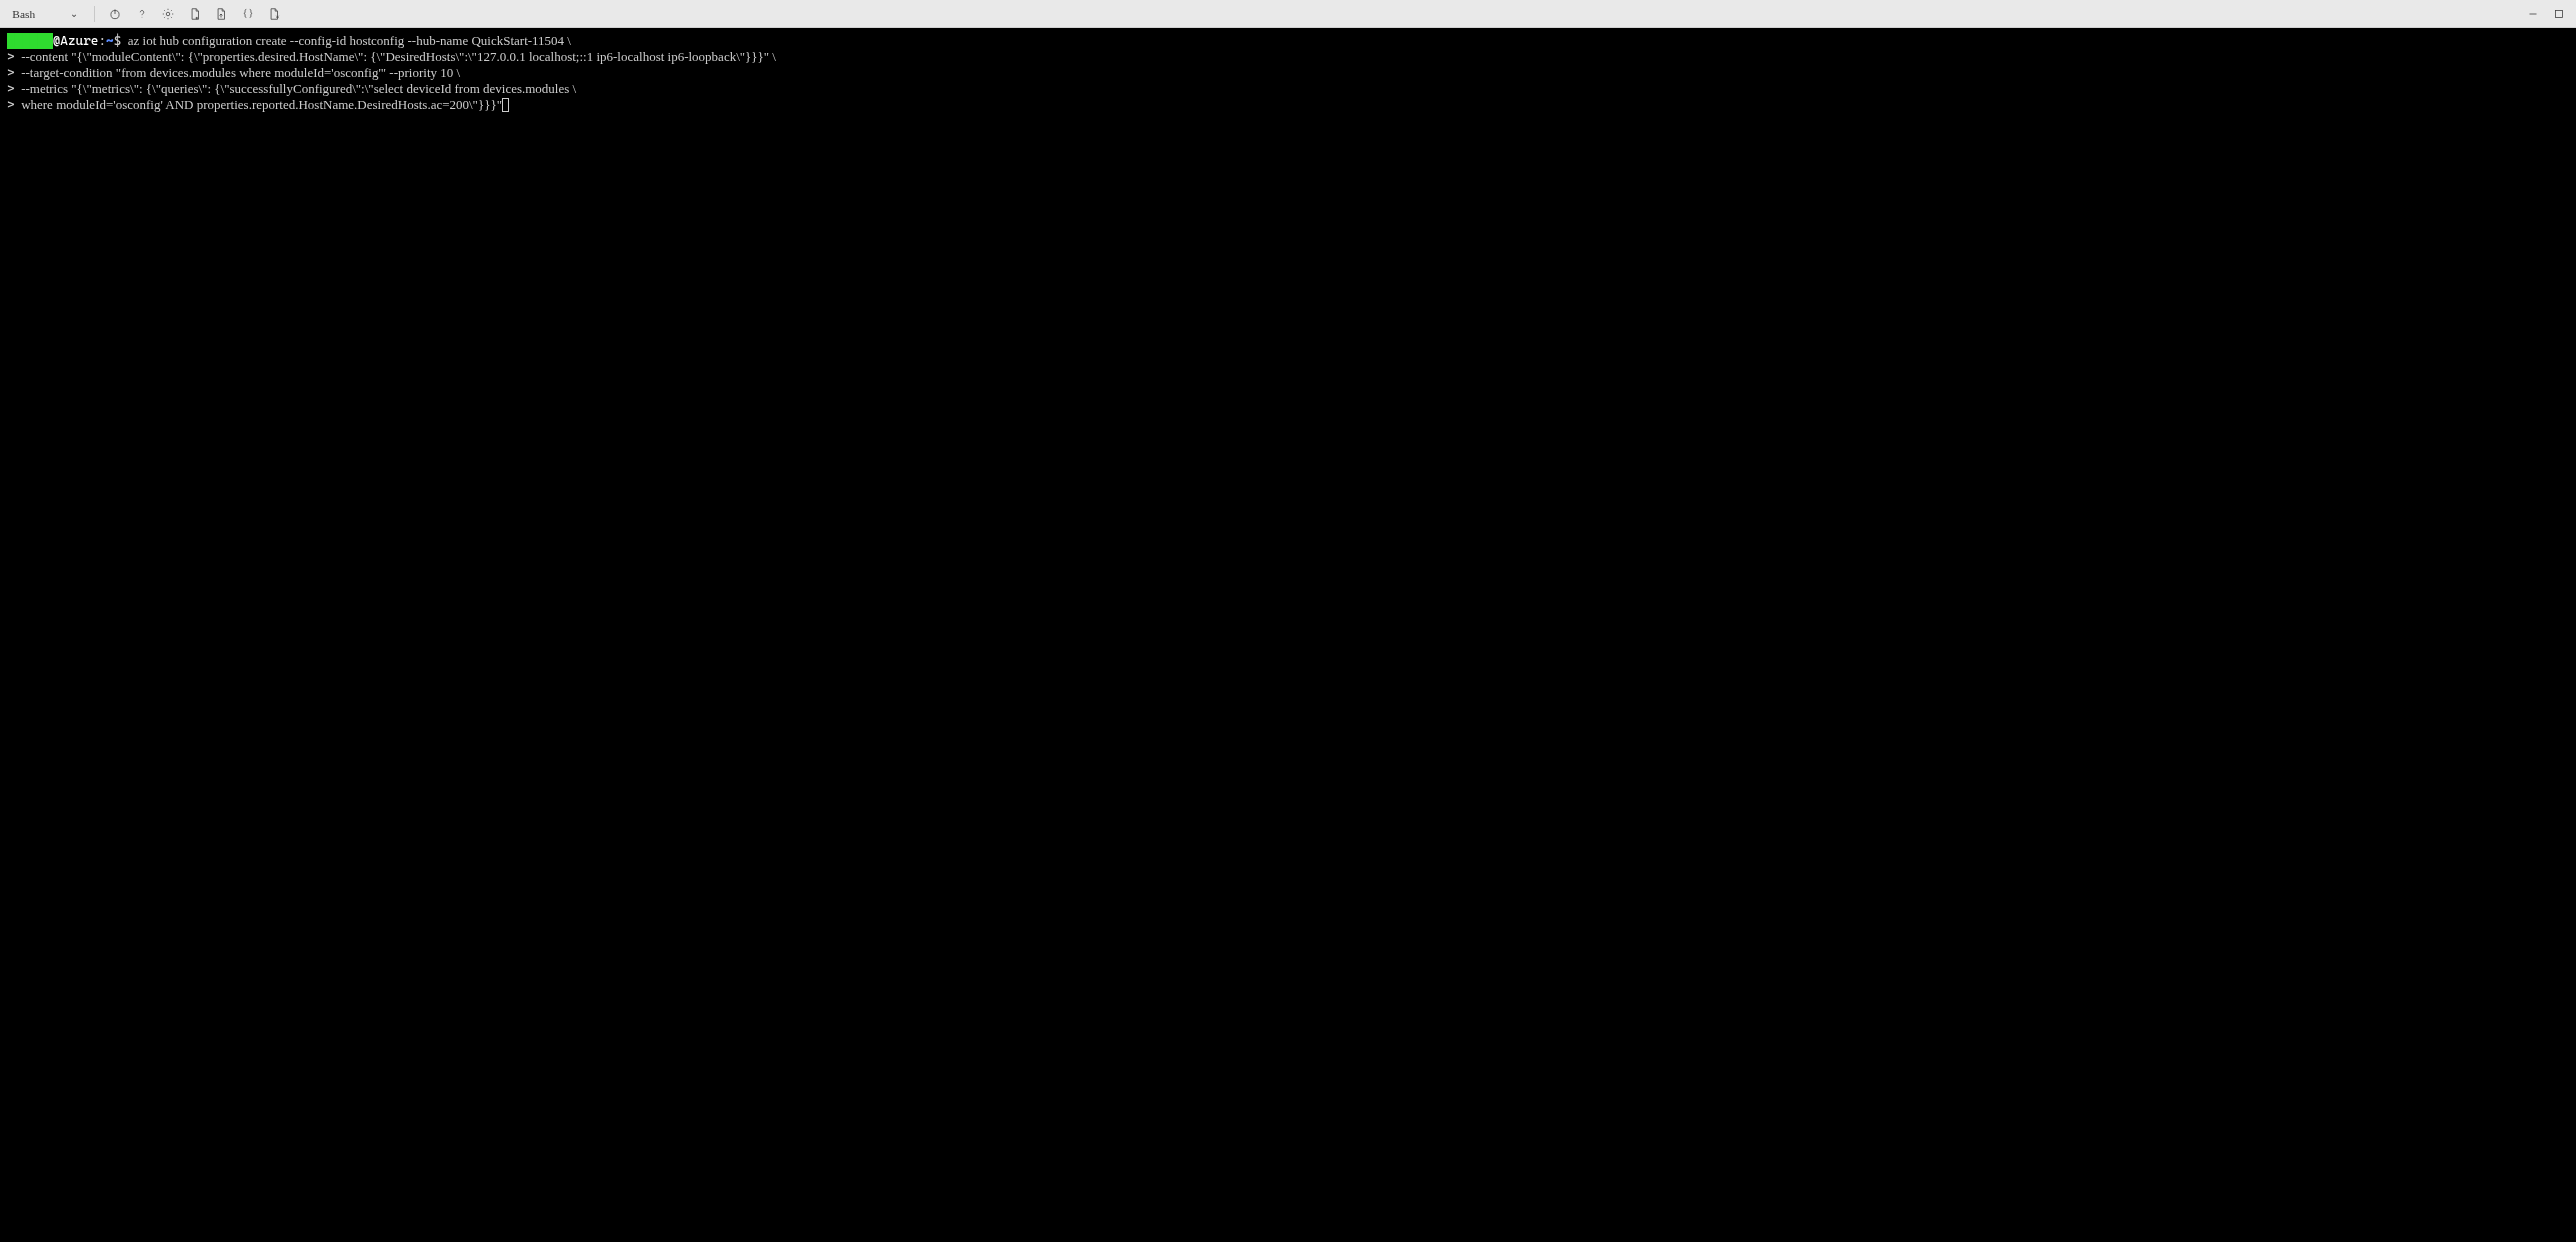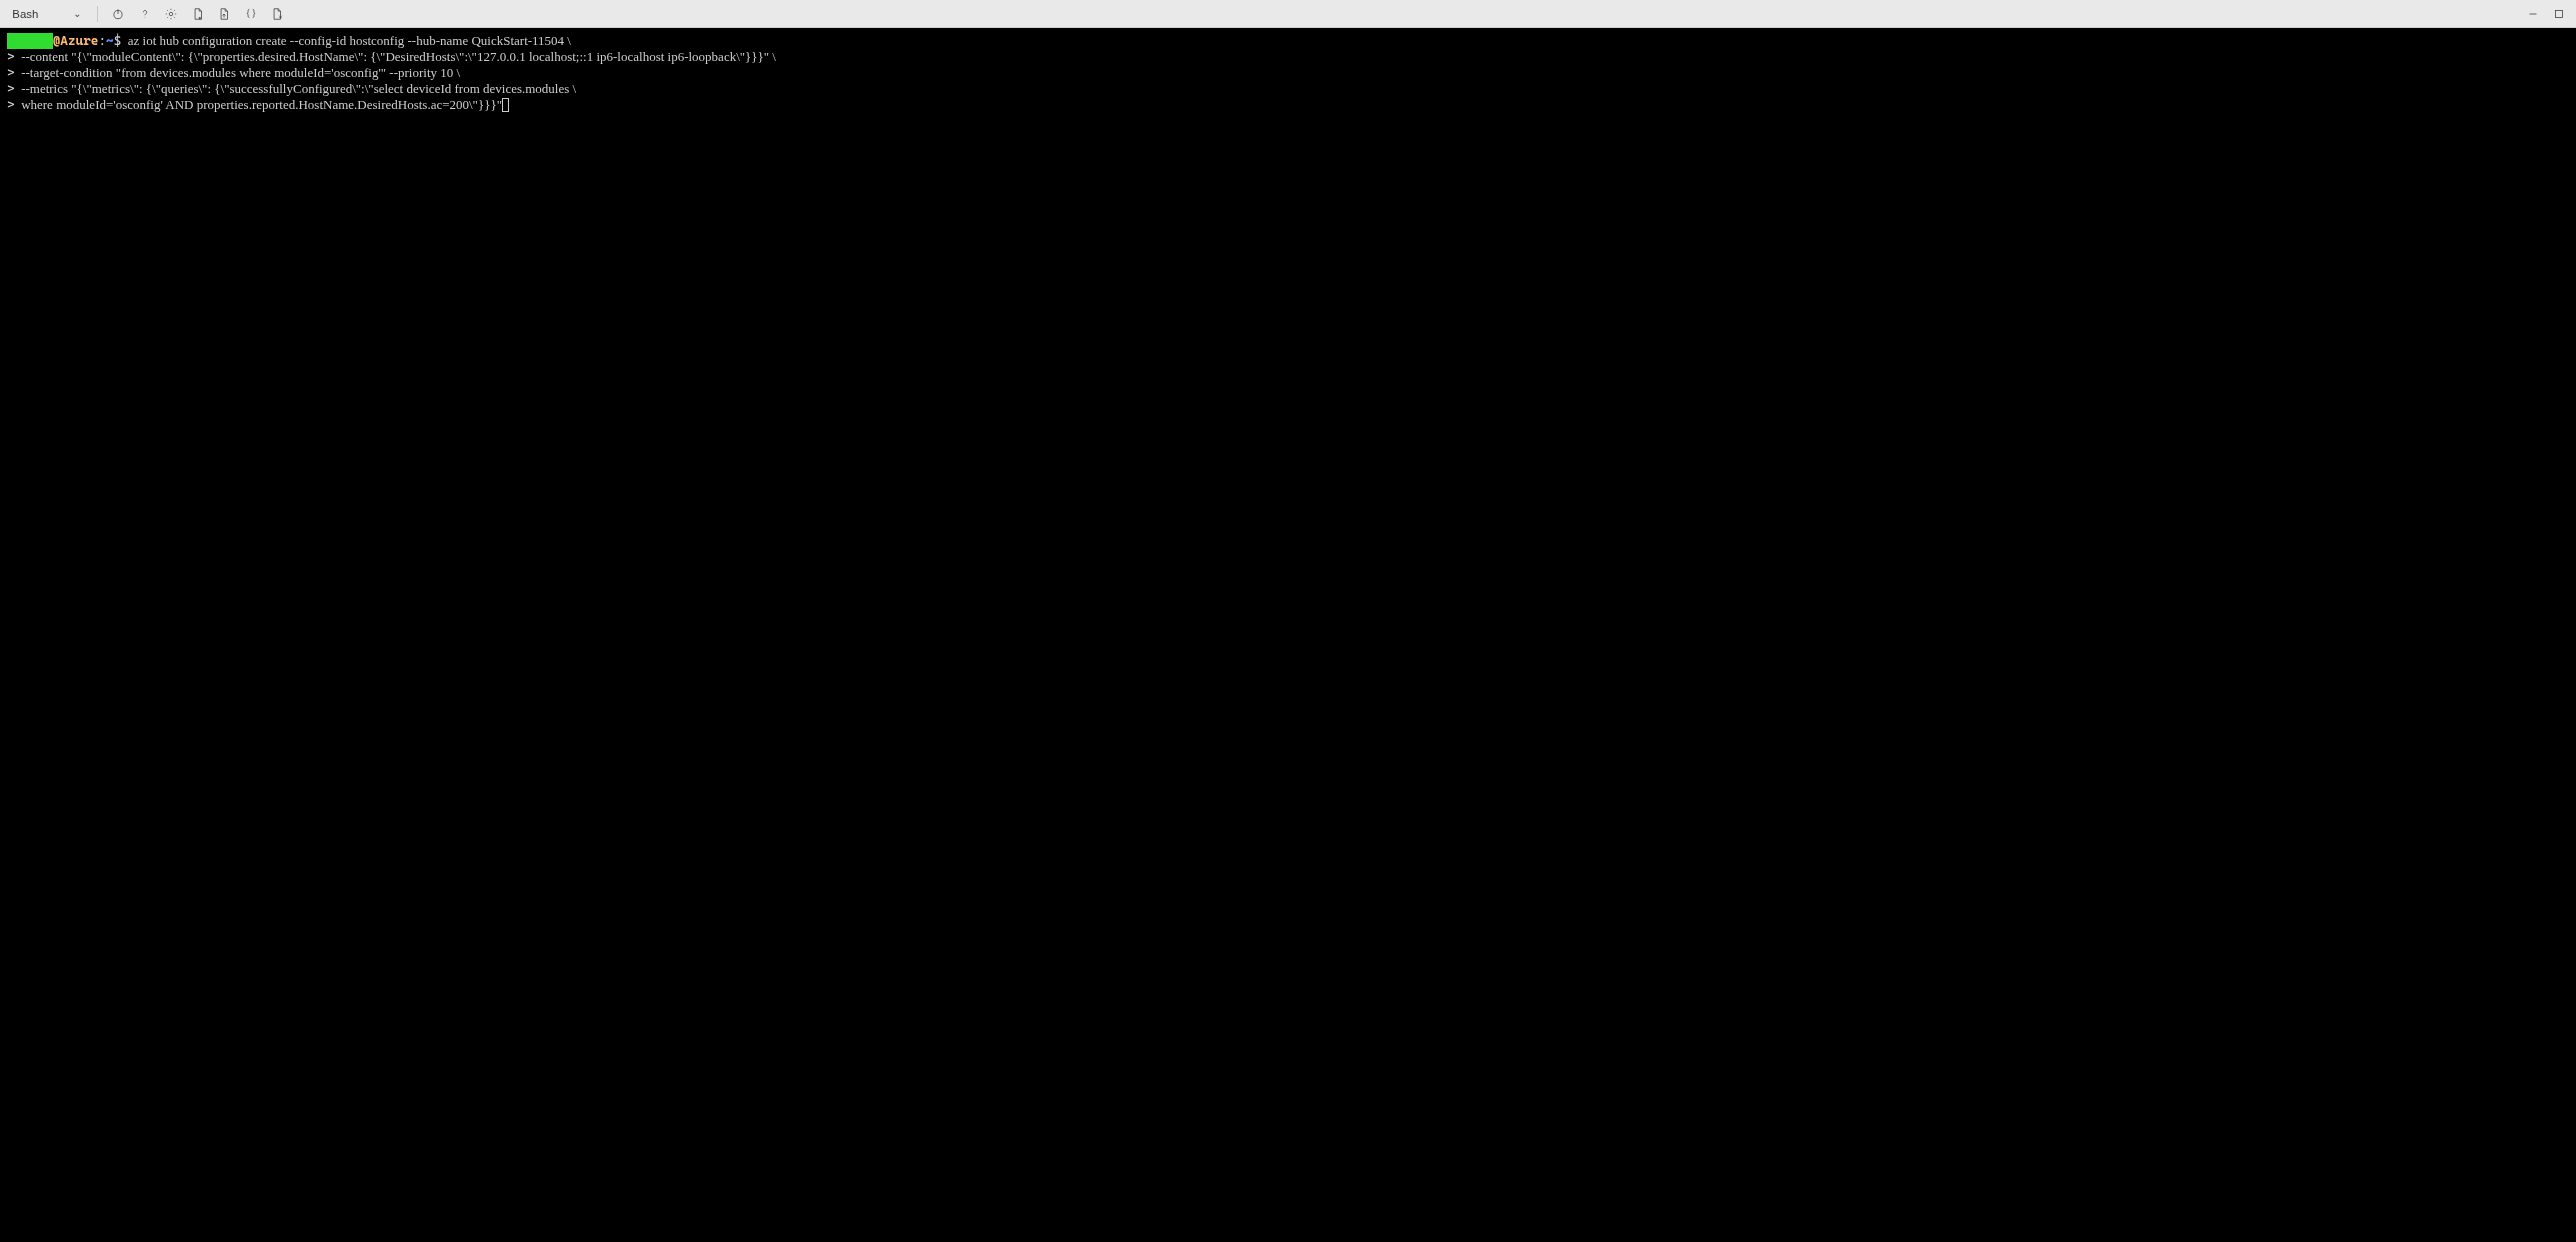--- a/index.html
+++ b/index.html
@@ -17,20 +17,21 @@
     color: #333;
     border-bottom: 0.9px solid #d0d0d0;
   }
   .shell-select {
     display: flex;
     align-items: center;
     gap: 35px;
     padding: 1.8px 7px;
     cursor: pointer;
     font-size: 11.4px;
+    font-family: Liberation Serif, serif;
   }
   .shell-select .chev { font-size: 9.7px; color: #555; }
   .divider {
     width: 0.9px;
     height: 16px;
     background: #c8c8c8;
     margin: 0 5.3px;
   }
   .tool-btn {
     width: 23px;
@@ -51,21 +52,21 @@
     background: #000;
     color: #ccc;
     font-family: "Cascadia Mono", Consolas, "Courier New", monospace;
     font-size: 13px;
     line-height: 1.22;
     padding: 5.3px 7px 7px 7px;
     white-space: pre;
     overflow: hidden;
   }
   .line { white-space: pre; }
-  .prompt-host { color: #fdba74; font-weight: bold; text-align: center; }
+  .prompt-host { color: #ffffff; font-weight: normal; text-align: center; }
   .prompt-sep { color: #ccc; }
   .prompt-path { color: #5b8cff; font-weight: bold; }
   .cont-marker { color: #ccc; }
   .cmd { color: #ccc; font-family: Liberation Serif, serif; }
   .cursor {
     display: inline-block;
     width: 7px;
     height: 14px;
     border: 0.9px solid #ccc;
     vertical-align: text-bottom;

